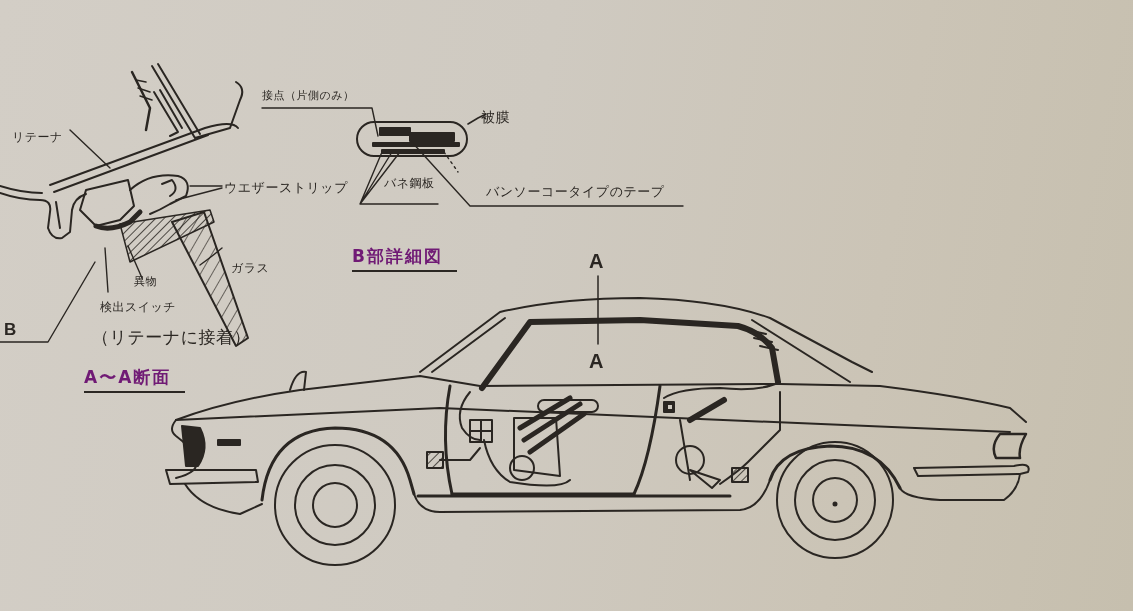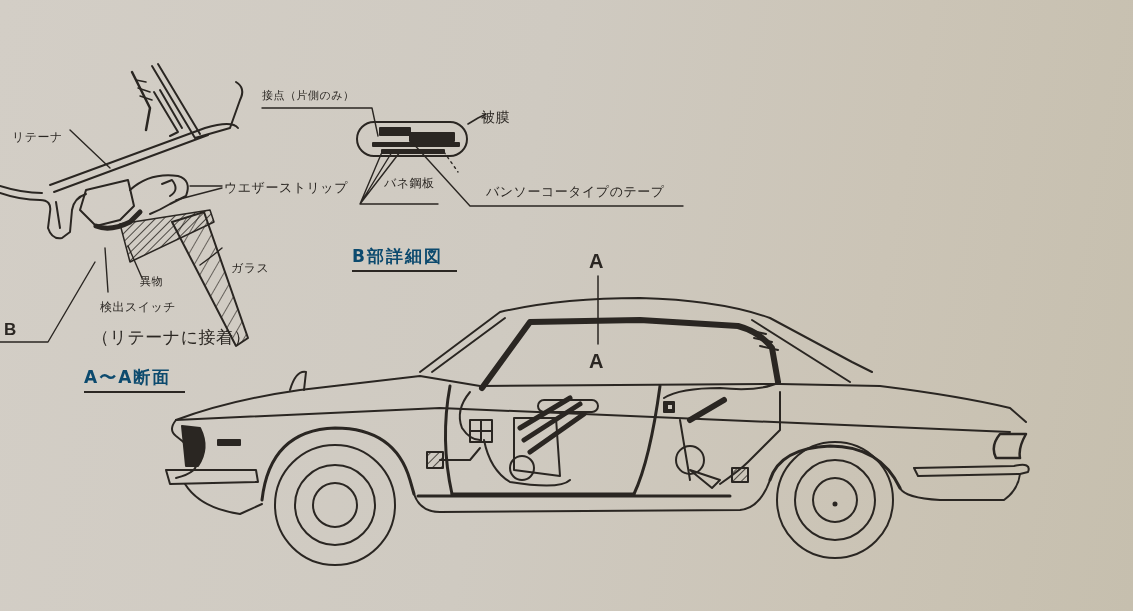--- a/index.html
+++ b/index.html
@@ -2,21 +2,21 @@
 <html><head>
 <meta charset="utf-8">
 <style>
   html,body{margin:0;padding:0;}
   body{width:1133px;height:611px;overflow:hidden;
     background:linear-gradient(100deg,#d3cec6 0%,#cfcac1 45%,#cbc4b6 75%,#c6bfae 100%);
     font-family:"DejaVu Sans",sans-serif;color:#2a2622;position:relative;}
   .stage{position:absolute;left:0;top:0;width:1133px;height:611px;}
   svg{position:absolute;left:0;top:0;}
   .lbl{position:absolute;font-weight:normal;font-size:12px;white-space:nowrap;color:#2b2723;letter-spacing:0.5px;}
-  .title{position:absolute;font-weight:bold;font-size:17px;white-space:nowrap;color:#0c4a6e;letter-spacing:2px;
+  .title{position:absolute;font-weight:bold;font-size:17px;white-space:nowrap;color:#701a75;letter-spacing:2px;
     border-bottom:2px solid #2b2723;padding:0 14px 2px 0;}
   .big{position:absolute;font-weight:bold;font-size:20px;color:#2b2723;font-family:"Liberation Sans",sans-serif;}
 </style>
 </head>
 <body>
 
 <div class="stage">
 
 <svg width="1133" height="611" viewBox="0 0 1133 611" fill="none" stroke="#2a2622" stroke-linecap="round" stroke-linejoin="round">
   <defs>
@@ -140,21 +140,21 @@
     <path d="M914 468 L1014 466 Q1032 462 1028 472 L1020 474 L918 476 Z"></path>
     <path d="M1000 434 L1026 434 Q1018 448 1020 458 L996 458 Q990 446 1000 434 Z" stroke-width="2.5"></path>
 
     <path d="M598 276 L598 344" stroke-width="1.5"></path>
   </g>
 </svg>
 
 <div class="lbl" style="left:12px;top:129px;">リテーナ</div>
 <div class="lbl" style="left:224px;top:179px;font-size:13px;">ウエザーストリップ</div>
 <div class="lbl" style="left:231px;top:260px;">ガラス</div>
-<div class="lbl" style="left:140px;top:274px;font-size:11px;">異物</div>
+<div class="lbl" style="left:134px;top:274px;font-size:11px;">異物</div>
 <div class="lbl" style="left:100px;top:299px;">検出スイッチ</div>
 <div class="lbl" style="left:92px;top:326px;font-size:17px;">（リテーナに接着）</div>
 <div class="big" style="left:4px;top:320px;font-size:17px;">B</div>
 <div class="title" style="left:84px;top:366px;">A〜A断面</div>
 
 <div class="lbl" style="left:262px;top:88px;font-size:11px;">接点（片側のみ）</div>
 <div class="lbl" style="left:481px;top:109px;font-size:14px;">被膜</div>
 <div class="lbl" style="left:384px;top:175px;">バネ鋼板</div>
 <div class="lbl" style="left:486px;top:183px;font-size:13px;">バンソーコータイプのテープ</div>
 <div class="title" style="left:352px;top:245px;">B部詳細図</div>

